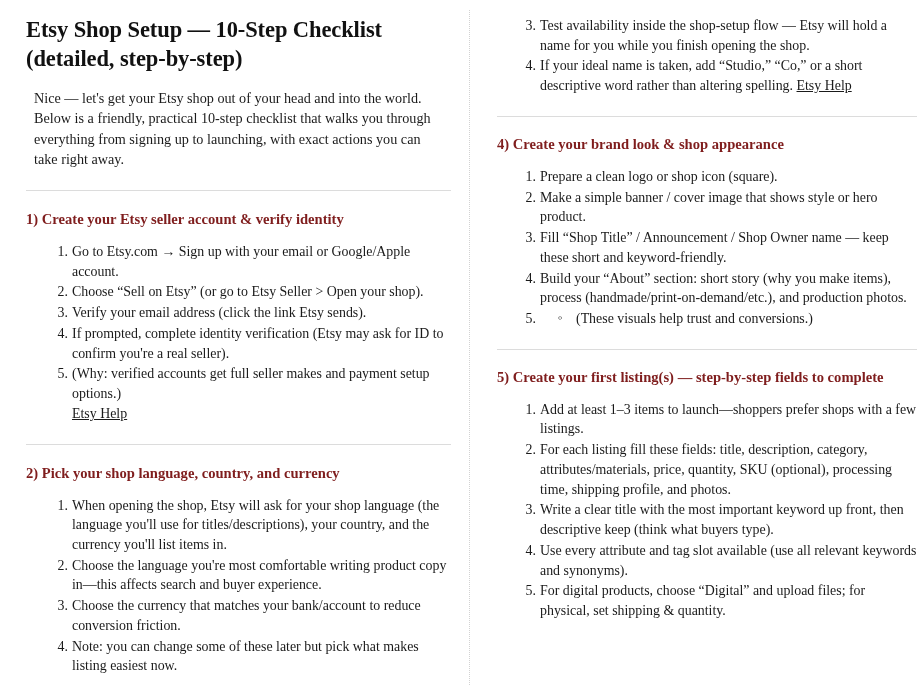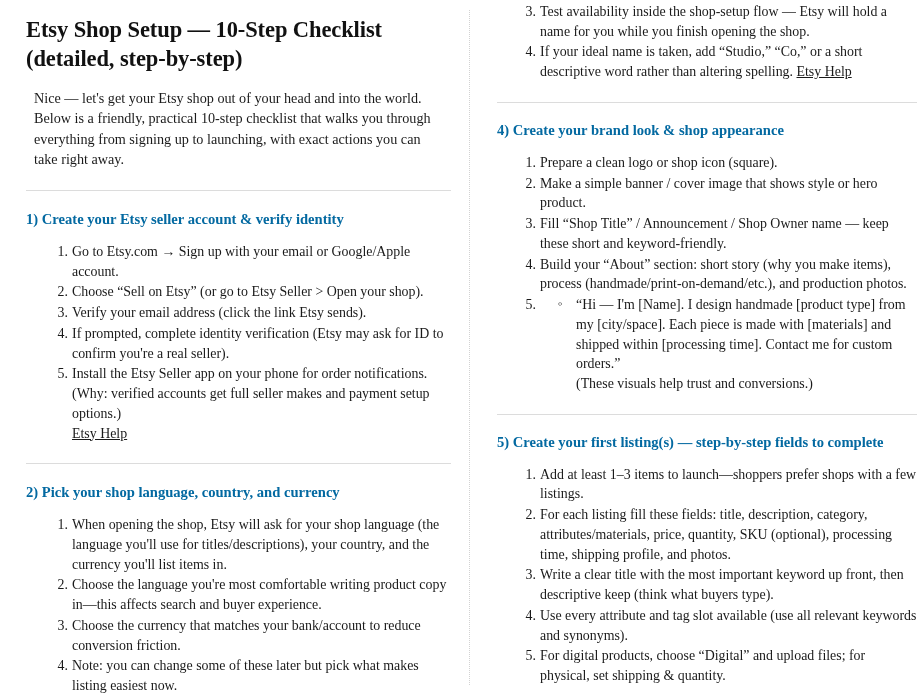--- a/index.html
+++ b/index.html
@@ -29,21 +29,21 @@
     width: 0;
     border-left: 1px dotted #d2d2d2;
   }
   .column {
     position: absolute;
     top: 0;
     height: 693px;
     overflow: hidden;
   }
   .col-left  { left: 8px;   width: 462px; padding: 16px 19px 0 18px; }
-  .col-right { left: 480px; width: 444px; padding: 2px 7px 0 17px; }
+  .col-right { left: 480px; width: 444px; padding: 16px 7px 0 17px; }
 
   .doc-title {
     font-size: 22.5px;
     font-weight: bold;
     line-height: 1.28;
     letter-spacing: -0.1px;
     margin: 0 0 14px 0;
     color: #111111;
   }
   .intro {
@@ -58,21 +58,21 @@
     margin: 20px 0 19px 0;
     height: 0;
   }
   .col-right hr.rule { margin: 20px 0 18px 0; }
 
   .sect-heading {
     font-size: 14.6px;
     font-weight: bold;
     line-height: 1.3;
     margin: 0 0 13px 0;
-    color: #0369a1;
+    color: #7f1d1d;
   }
 
   ol.steps {
     margin: 0;
     padding: 0 0 0 46px;
     list-style: none;
     counter-reset: step;
     font-size: 13.9px;
     line-height: 1.42;
   }
@@ -128,21 +128,20 @@
 
     <hr class="rule">
 
     <h2 class="sect-heading">1) Create your Etsy seller account &amp; verify identity</h2>
     <ol class="steps">
       <li>Go to Etsy.com → Sign up with your email or Google/Apple account.</li>
       <li>Choose “Sell on Etsy” (or go to Etsy Seller &gt; Open your shop).</li>
       <li>Verify your email address (click the link Etsy sends).</li>
       <li>If prompted, complete identity verification (Etsy may ask for ID to confirm you're a real seller).</li>
       <li>
-        <span class="block-line">Install the Etsy Seller app on your phone for order notifications.</span>
         <span class="block-line">(Why: verified accounts get full seller makes and payment setup options.)</span>
         <span class="block-line link">Etsy Help</span>
       </li>
     </ol>
 
     <hr class="rule">
 
     <h2 class="sect-heading">2) Pick your shop language, country, and currency</h2>
     <ol class="steps">
       <li>When opening the shop, Etsy will ask for your shop language (the language you'll use for titles/descriptions), your country, and the currency you'll list items in.</li>
@@ -166,21 +165,20 @@
 
     <h2 class="sect-heading">4) Create your brand look &amp; shop appearance</h2>
     <ol class="steps">
       <li>Prepare a clean logo or shop icon (square).</li>
       <li>Make a simple banner / cover image that shows style or hero product.</li>
       <li>Fill “Shop Title” / Announcement / Shop Owner name — keep these short and keyword-friendly.</li>
       <li>Build your “About” section: short story (why you make items), process (handmade/print-on-demand/etc.), and production photos.</li>
       <li>
         <ul class="substeps">
           <li>
-            <span class="block-line">“Hi — I'm [Name]. I design handmade [product type] from my [city/space]. Each piece is made with [materials] and shipped within [processing time]. Contact me for custom orders.”</span>
             <span class="block-line">(These visuals help trust and conversions.)</span>
           </li>
         </ul>
       </li>
     </ol>
 
     <hr class="rule">
 
     <h2 class="sect-heading">5) Create your first listing(s) — step-by-step fields to complete</h2>
     <ol class="steps">

